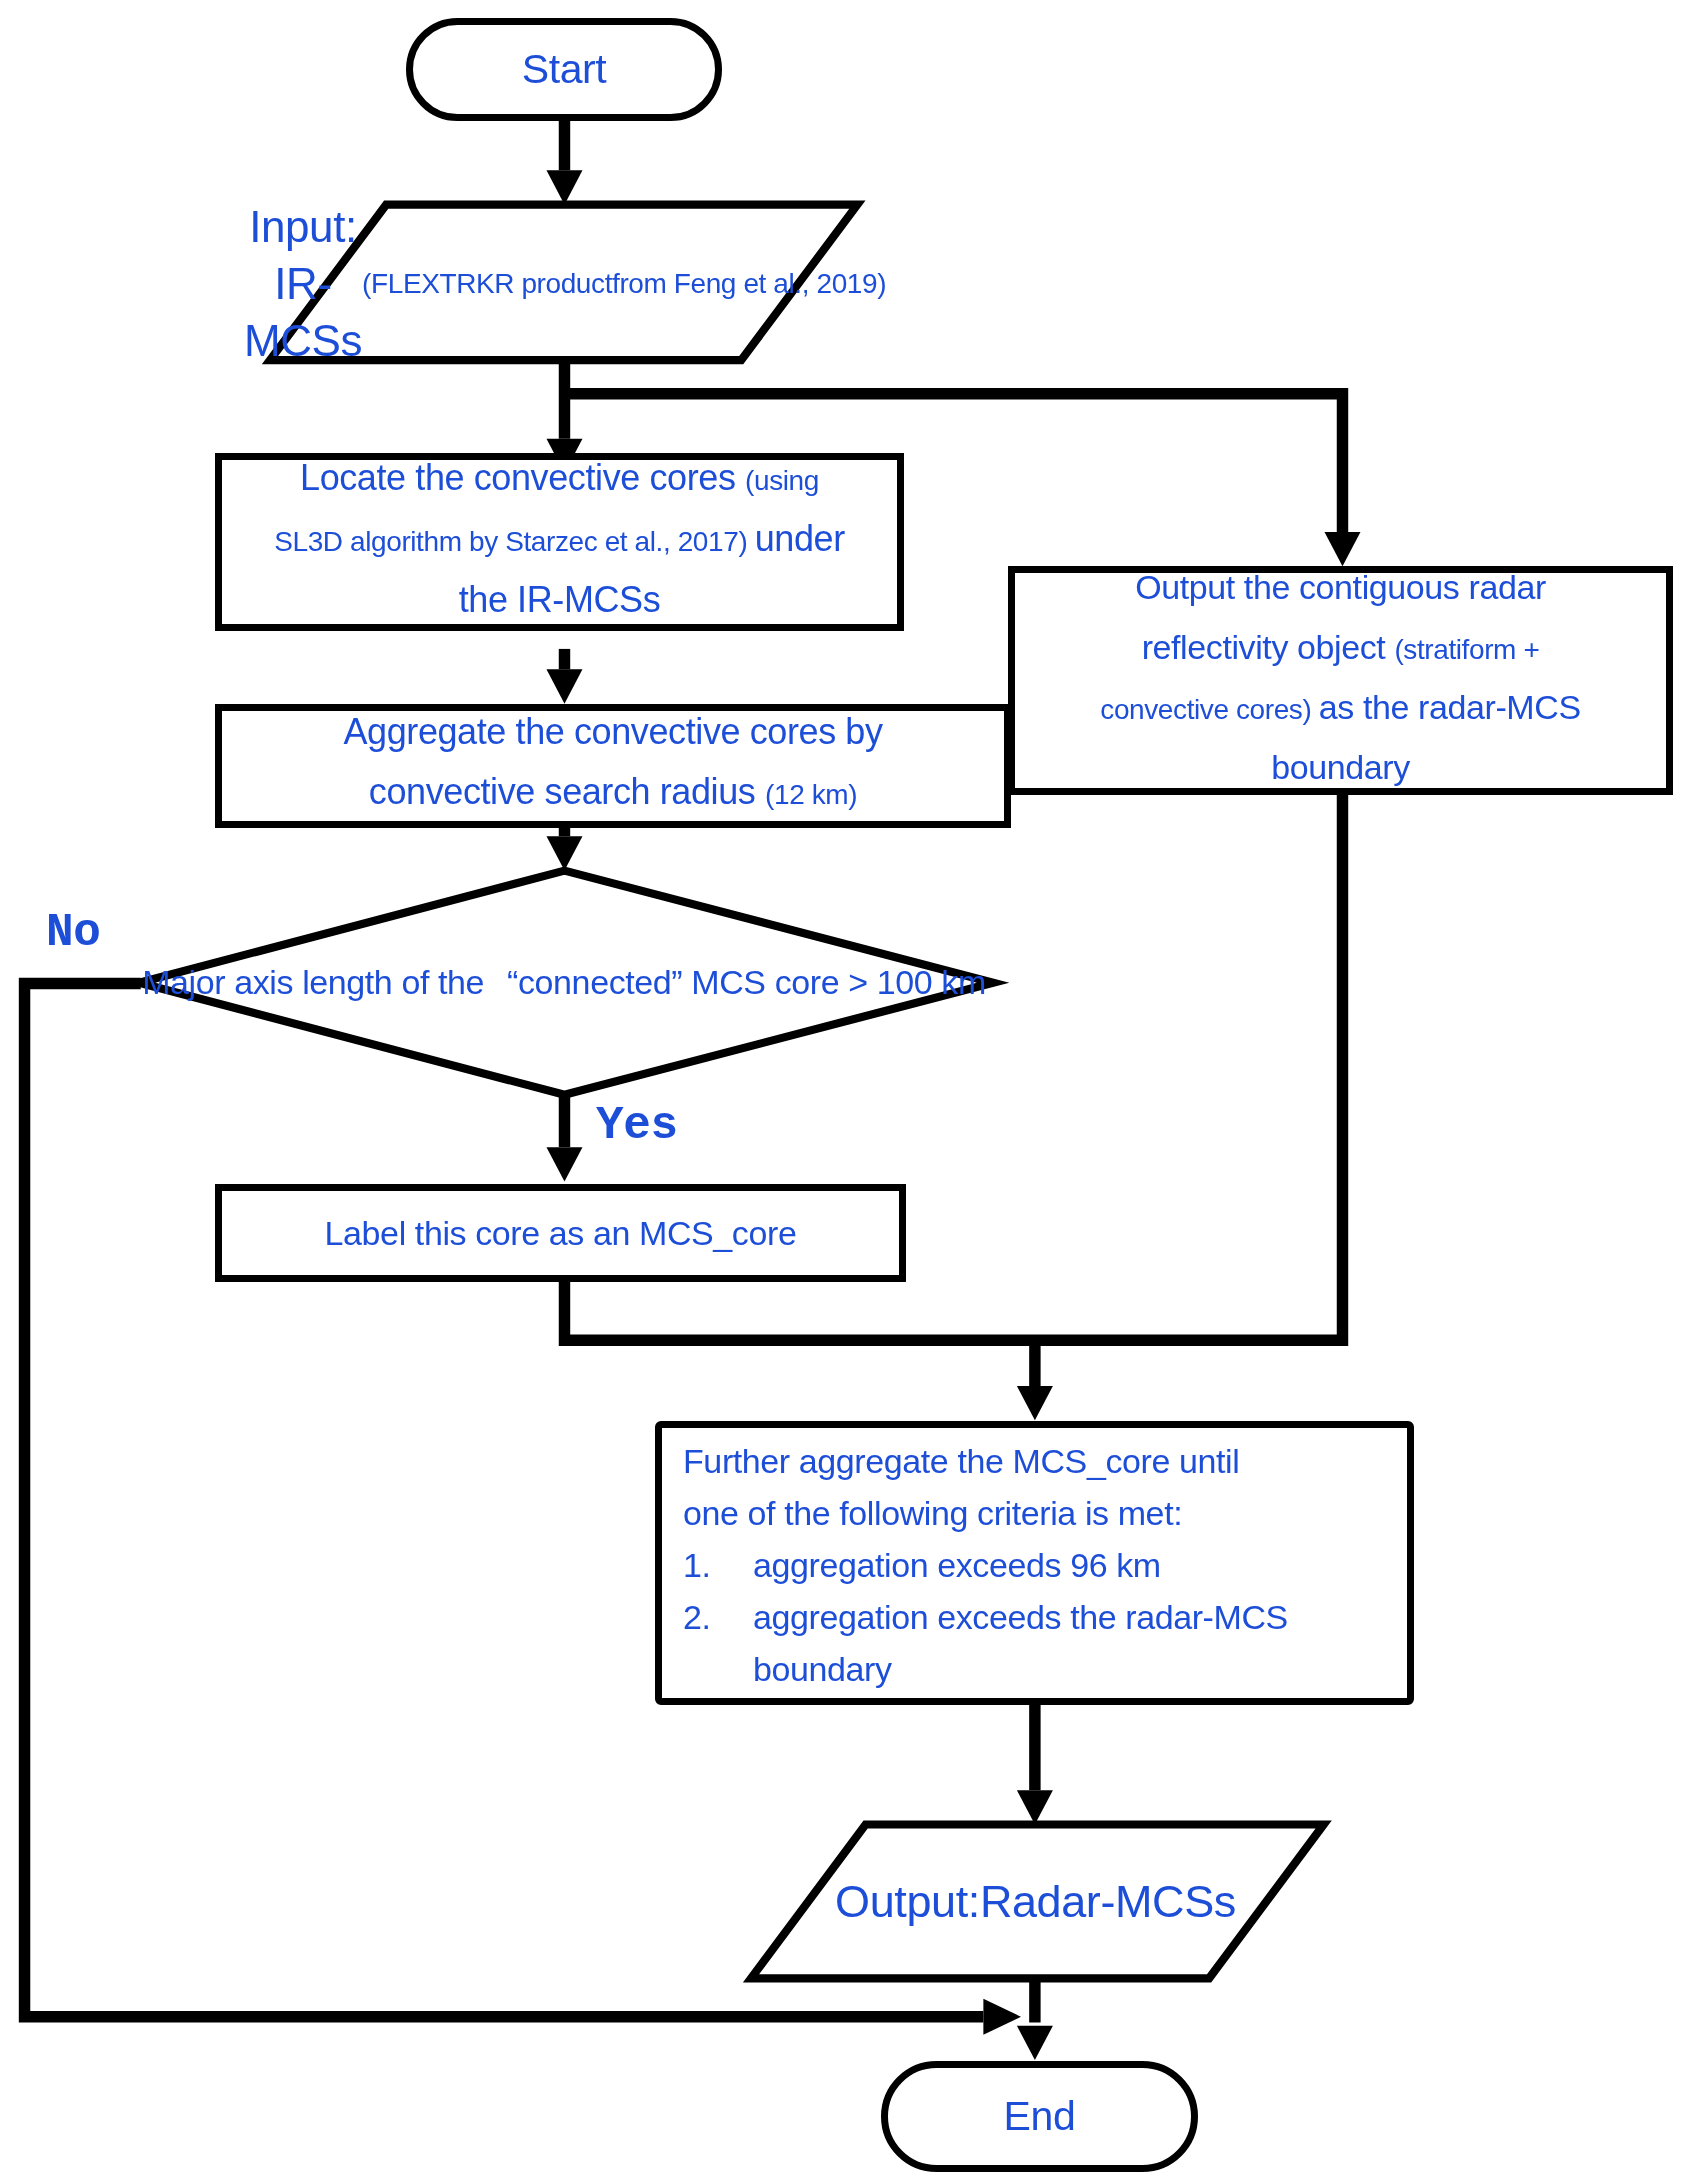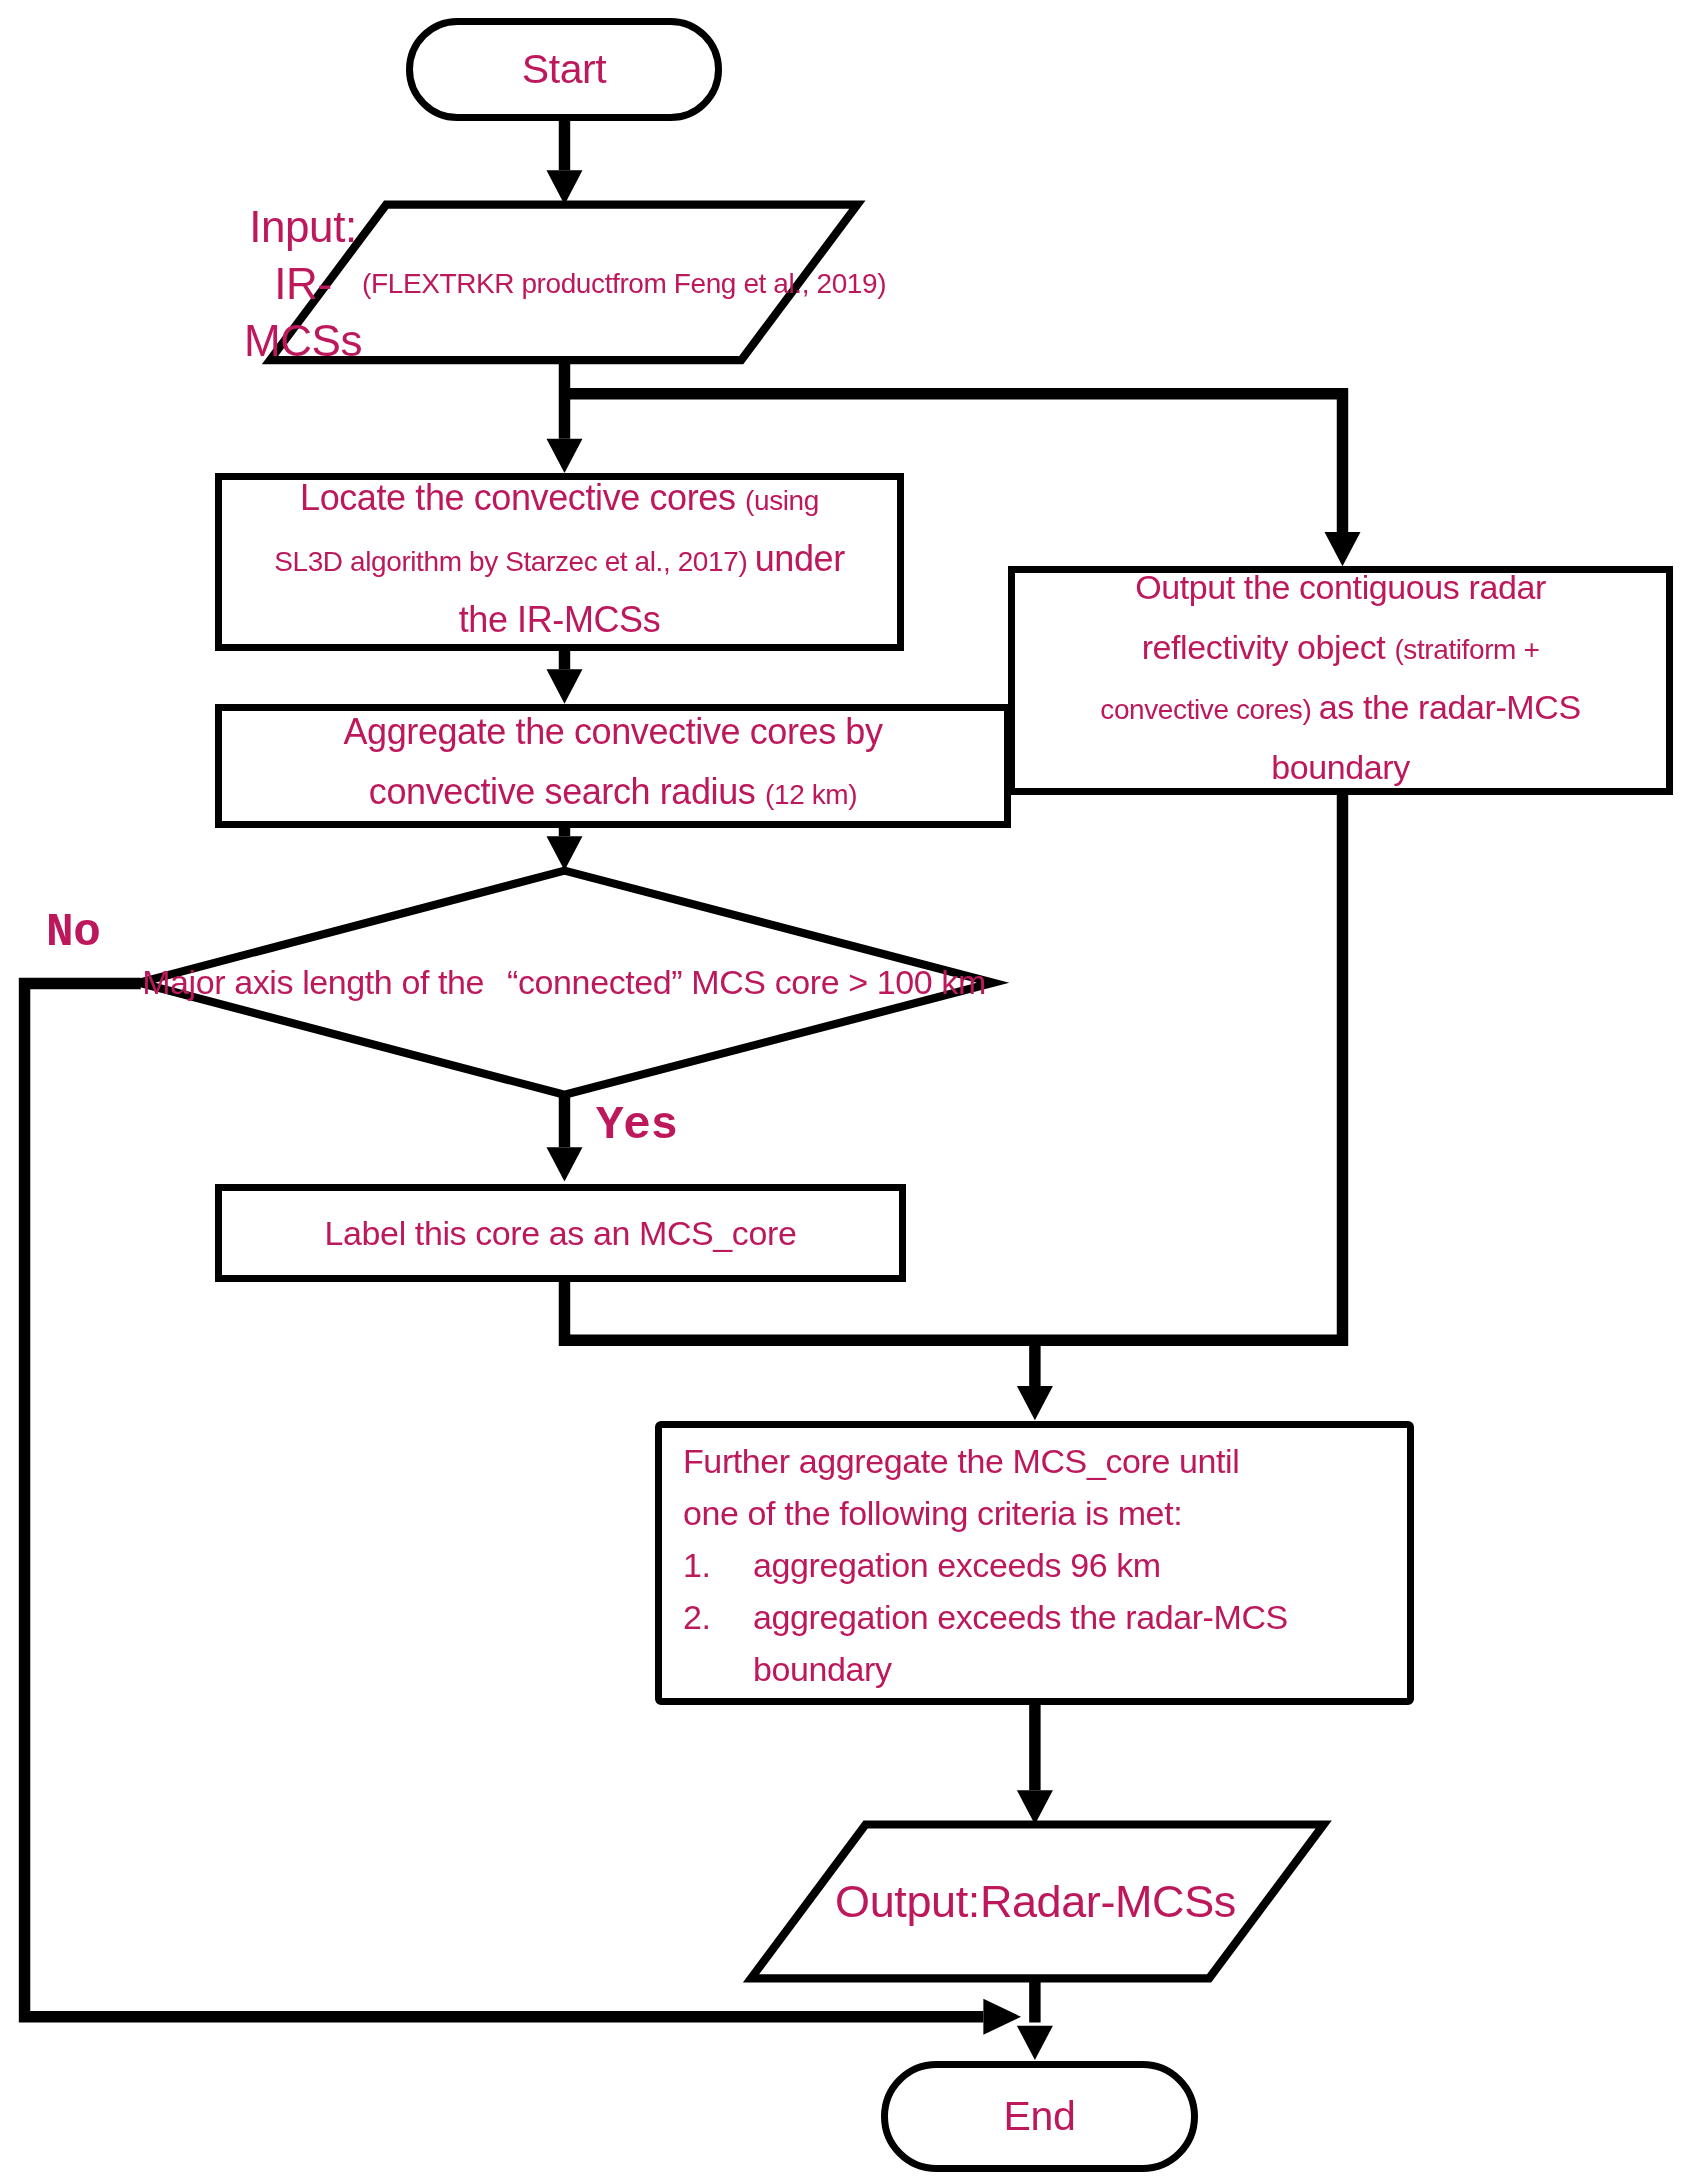--- a/index.html
+++ b/index.html
@@ -1,18 +1,18 @@
 <!DOCTYPE html>
 <html style="font-size:13px"><head>
 <meta charset="utf-8">
 <style>
   html,body{margin:0;padding:0;background:#ffffff;}
   .canvas{
     position:relative;width:1691px;height:2183px;background:#ffffff;
-    font-family:"Liberation Sans","DejaVu Sans",sans-serif;color:#be185d;
+    font-family:"Liberation Sans","DejaVu Sans",sans-serif;color:#1d4ed8;
     overflow:hidden;
   }
   .wires{position:absolute;left:0;top:0;width:1691px;height:2183px;}
   .wire{fill:none;stroke:#000;stroke-width:14;stroke-linejoin:miter;stroke-linecap:butt;}
   .head{fill:#000;stroke:none;}
   .shape{fill:#ffffff;stroke:#000;stroke-width:10;stroke-linejoin:miter;}
   .node{
     position:absolute;box-sizing:border-box;background:#fff;border:7.4px solid #000;
     display:flex;flex-direction:column;align-items:center;justify-content:center;
     text-align:center;letter-spacing:-0.4px;
@@ -86,21 +86,21 @@
   <div class="node stadium" style="left:406px;top:18px;width:316px;height:103px;">
     <span class="t-title">Start</span>
   </div>
 
   <div class="overlay" style="left:352px;top:211px;width:426px;height:144px;">
     <div class="t-xl">Input: IR-MCSs</div>
     <div class="t-small line-45">(FLEXTRKR product</div>
     <div class="t-small line-45">from Feng et al., 2019)</div>
   </div>
 
-  <div class="node" style="left:215px;top:473px;width:689px;height:178px;">
+  <div class="node" style="left:215px;top:453px;width:689px;height:178px;">
     <div class="line">
       <span class="t-big">Locate the convective cores </span><span class="t-small">(using</span>
     </div>
     <div class="line">
       <span class="t-small">SL3D algorithm by Starzec et al., 2017) </span><span class="t-big">under</span>
     </div>
     <div class="line">
       <span class="t-big">the IR-MCSs</span>
     </div>
   </div>

